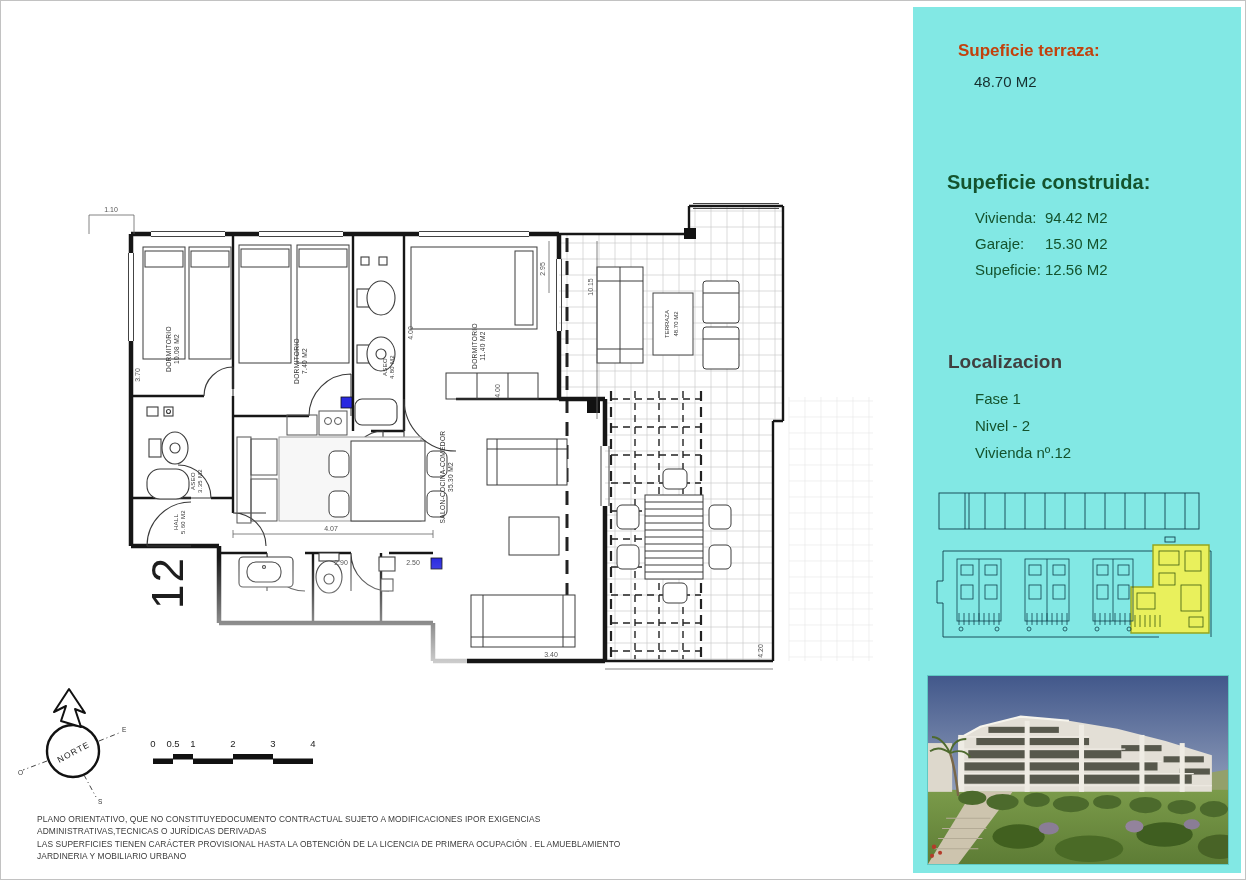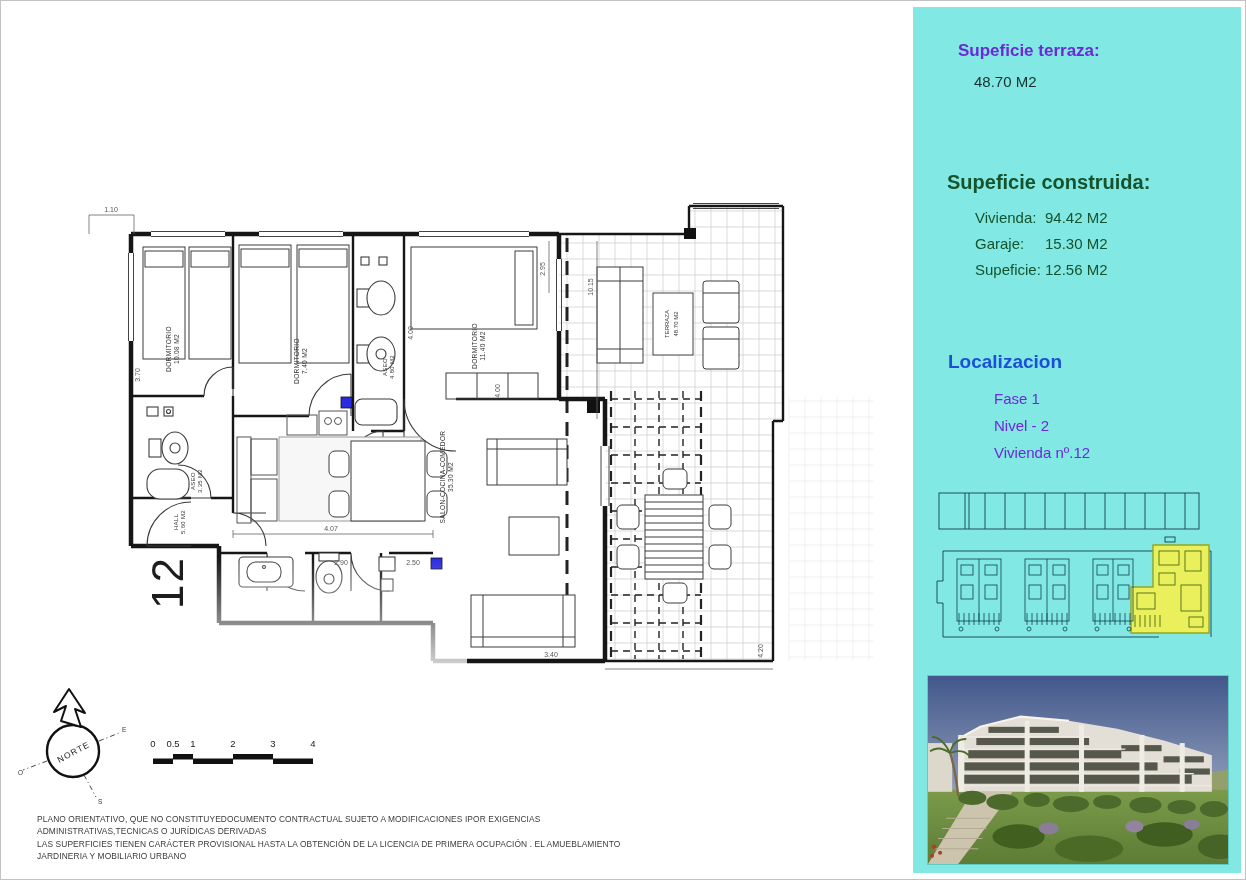--- a/index.html
+++ b/index.html
@@ -1,27 +1,27 @@
 <!DOCTYPE html>
 <html><head>
 <meta charset="utf-8">
 <style>
   html,body{margin:0;padding:0;background:#fff;}
   .page{position:relative;width:1246px;height:880px;background:#ffffff;overflow:hidden;
         font-family:"Liberation Sans",sans-serif;border:1px solid #c2c2c2;box-sizing:border-box;}
   
   .panel{position:absolute;left:912px;top:6px;width:328px;height:866px;background:#82e8e4;}
-  .panel .t-title{position:absolute;left:45px;top:34px;font-size:17px;font-weight:700;color:#6d28d9;}
+  .panel .t-title{position:absolute;left:45px;top:34px;font-size:17px;font-weight:700;color:#c2410c;}
   .panel .t-value{position:absolute;left:61px;top:66px;font-size:15px;color:#16302f;}
   .panel .c-title{position:absolute;left:34px;top:164px;font-size:20px;font-weight:700;color:#14532d;}
   .panel .c-rows{position:absolute;left:62px;top:198px;font-size:15px;color:#14532d;line-height:26px;}
   .panel .c-row{display:flex;}
   .panel .c-row .lbl{width:70px;}
-  .panel .l-title{position:absolute;left:35px;top:344px;font-size:19px;font-weight:700;color:#1d4ed8;}
-  .panel .l-rows{position:absolute;left:62px;top:378px;font-size:15px;color:#6d28d9;line-height:27px;margin-left:19px;}
+  .panel .l-title{position:absolute;left:35px;top:344px;font-size:19px;font-weight:700;color:#404040;}
+  .panel .l-rows{position:absolute;left:62px;top:378px;font-size:15px;color:#14532d;line-height:27px;}
   .siteplan{position:absolute;left:16px;top:478px;width:292px;height:172px;}
   .photo{position:absolute;left:14px;top:668px;width:300px;height:188px;border:1px solid #5fc9c4;background:#44598a;}
   
   .plansvg{position:absolute;left:0;top:0;width:910px;height:880px;}
   
   .disclaimer{position:absolute;left:36px;top:812px;width:590px;font-size:8.4px;line-height:12.4px;
               color:#3a3a3a;letter-spacing:0.1px;}
 </style>
 </head>
 <body>

